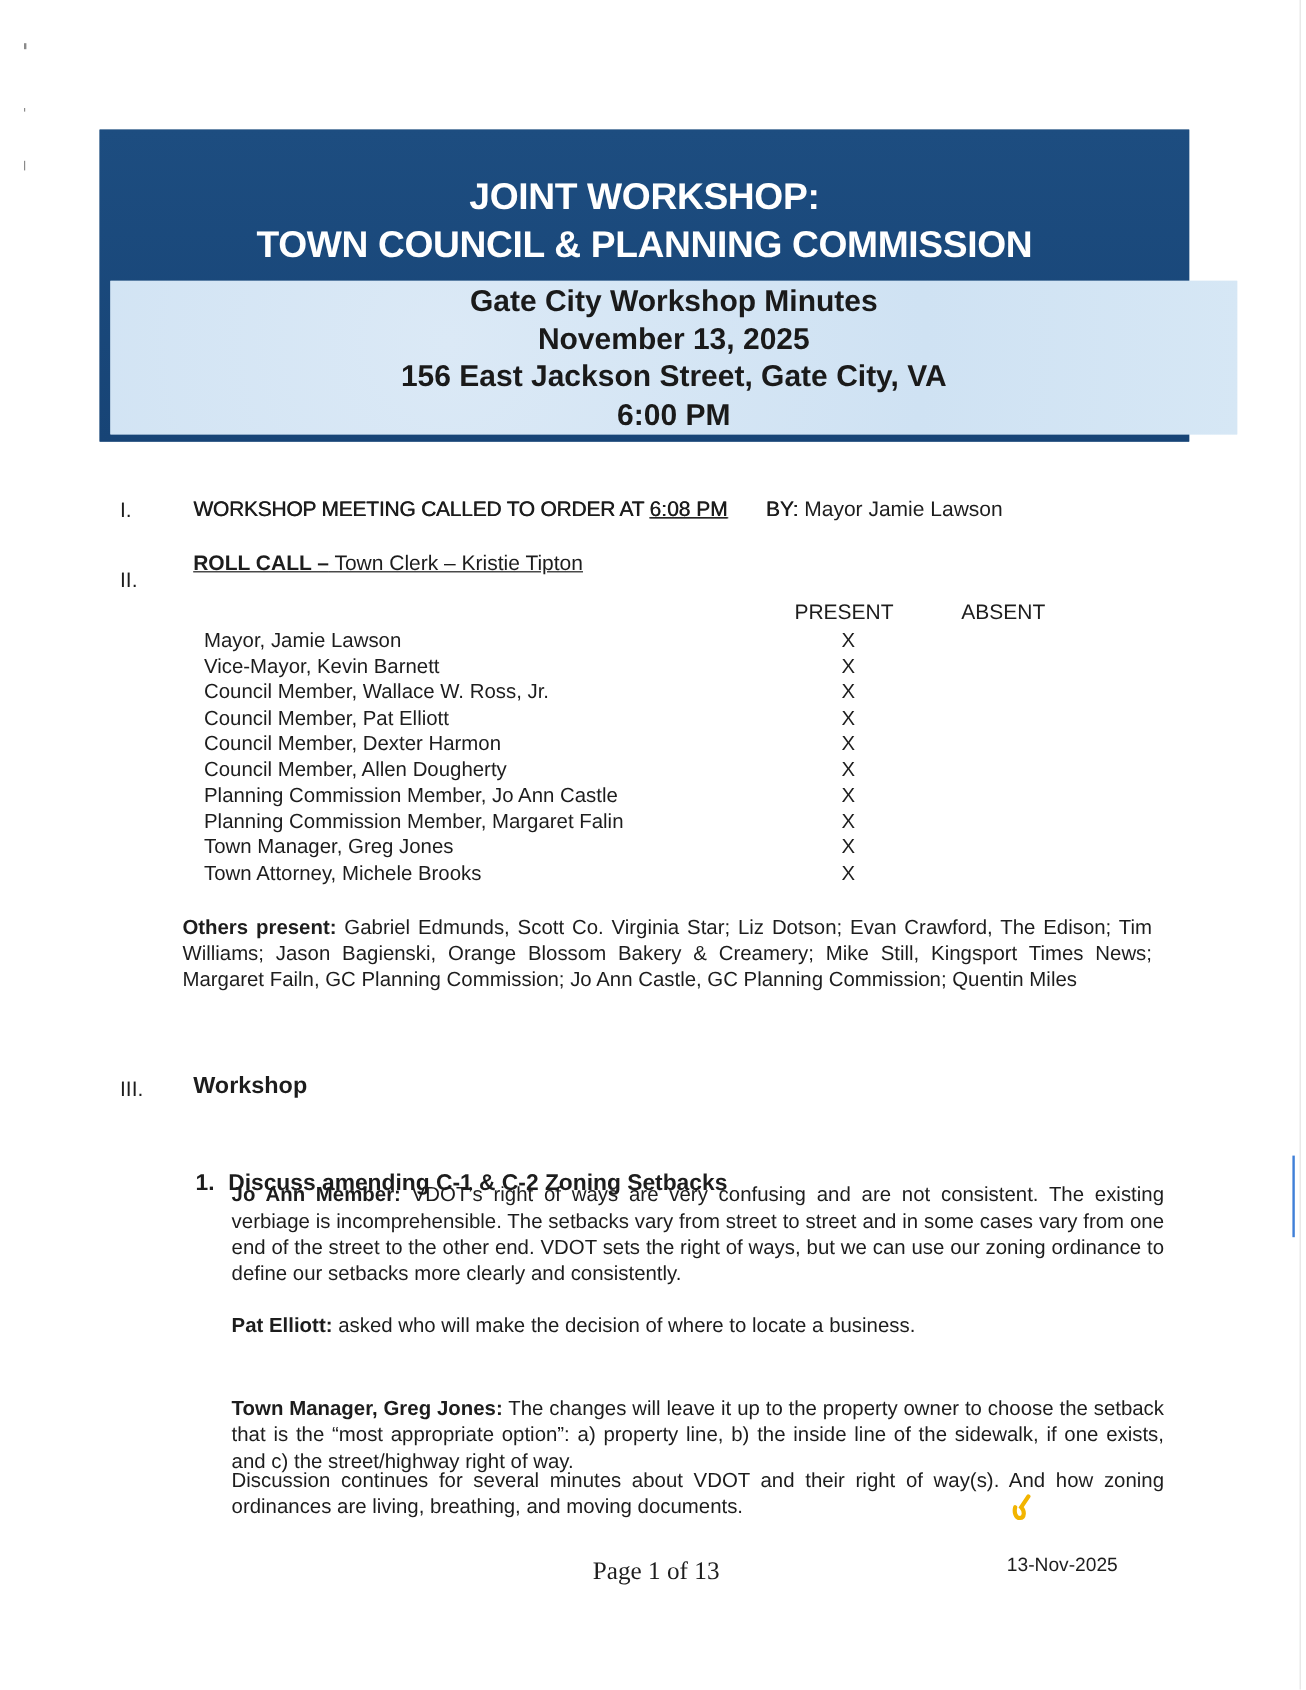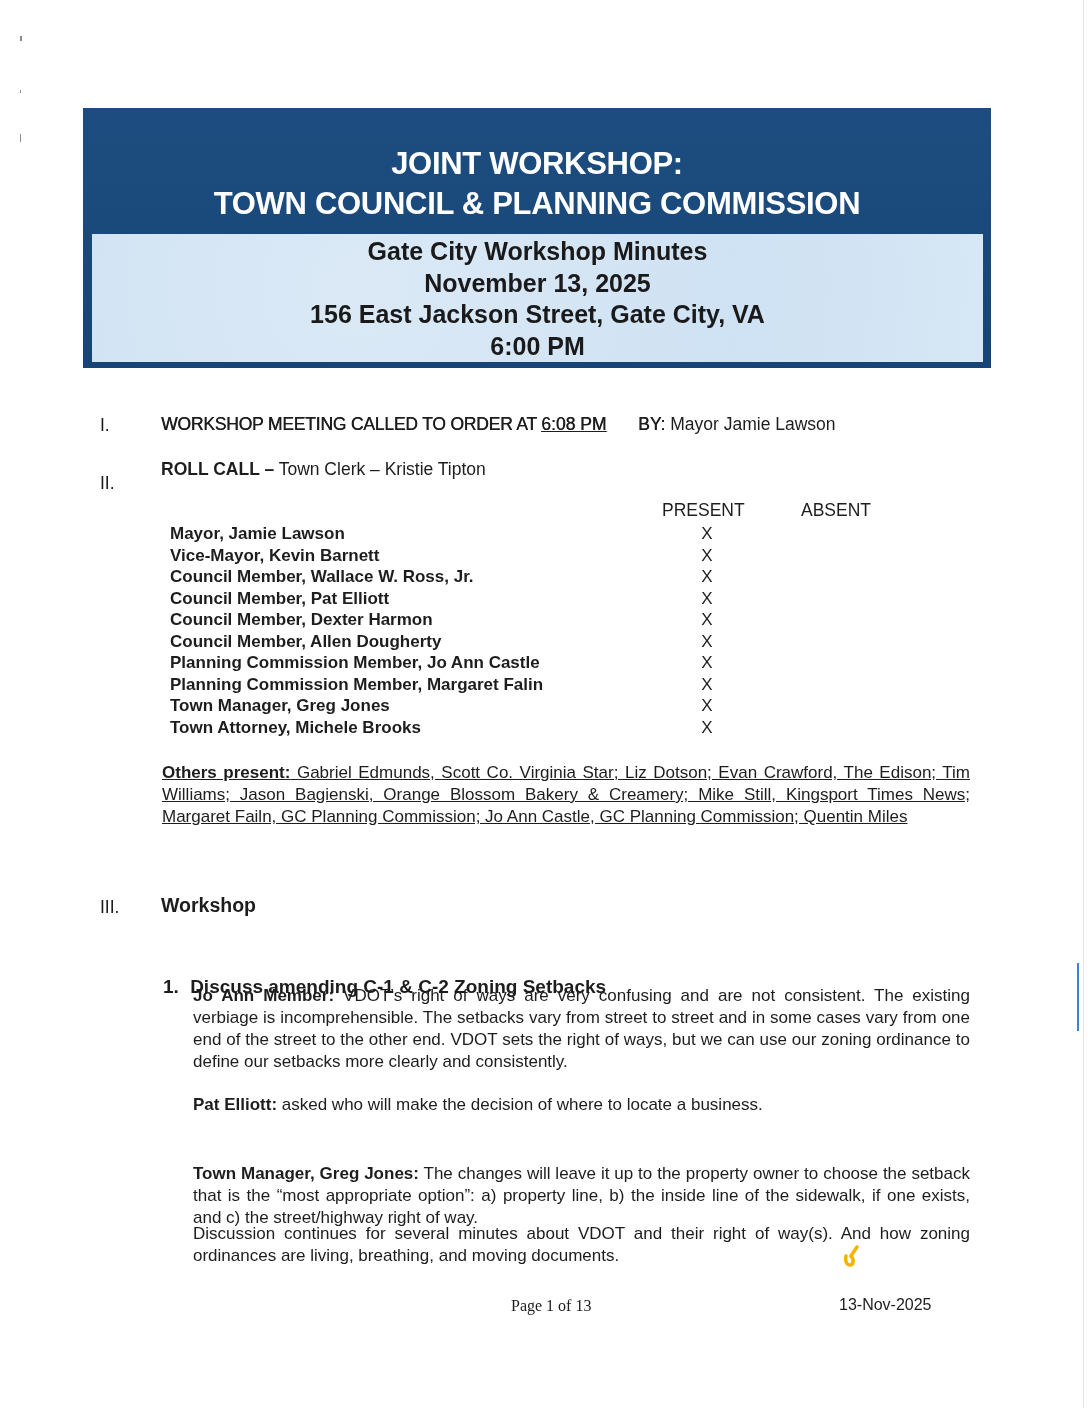--- a/index.html
+++ b/index.html
@@ -22,40 +22,41 @@
   .header-title {
     position: absolute; left: 0; right: 0; top: 36px; text-align: center;
     color: #ffffff; font-weight: bold; font-size: 31px; line-height: 40px;
     letter-spacing: -0.3px;
   }
   .header-title div { white-space: nowrap; }
   .sub-box {
     position: absolute; left: 9px; top: 126px; width: 891px; height: 128px;
     background: #d3e5f4;
     background-image: radial-gradient(circle at 30% 40%, #dbe9f6 0%, #cfe2f3 60%, #d6e7f5 100%);
+    padding-left: 48px;
   }
   .sub-lines {
     position: absolute; left: 0; right: 0; top: 2px; text-align: center;
     font-weight: bold; font-size: 25px; line-height: 31.5px; color: #1a1a1a;
   }
   .roman { position: absolute; left: 100px; font-size: 17.5px; }
   .section-head { position: absolute; left: 161px; font-size: 17.5px; white-space: nowrap; }
   .caps-bold { font-weight: bold; letter-spacing: -0.2px; }
   .underline { text-decoration: underline; }
 
   .roll-table { position: absolute; left: 170px; top: 500px; width: 720px; }
   .roll-header { position: absolute; top: 0; font-size: 17.5px; }
   .roll-row { position: absolute; left: 0; height: 21.5px; font-size: 17px; white-space: nowrap; }
-  .roll-name { position: absolute; left: 0; font-weight: bold; }
+  .roll-name { position: absolute; left: 0; }
   .roll-mark { position: absolute; left: 530px; width: 14px; text-align: center; }
 
   .para { position: absolute; font-size: 17px; line-height: 22px; text-align: justify; }
   .para b { font-weight: bold; }
 
-  .footer-page { position: absolute; left: 494px; top: 1297px; font-family: "Liberation Serif", serif; font-size: 16px; margin-left: 17px; }
+  .footer-page { position: absolute; left: 494px; top: 1297px; font-family: "Liberation Serif", serif; font-size: 21px; }
   .footer-date { position: absolute; left: 839px; top: 1296px; font-size: 16px; }
 </style>
 </head>
 <body>
 
 <div class="page">
 
   <div class="right-edge"></div>
   <div class="scan-mark" style="top:36px;height:5px;"></div>
   <div class="scan-mark" style="top:90px;height:3px;width:1px;"></div>
@@ -79,21 +80,21 @@
 
   <span class="roman" style="top:415px;">I.</span>
   <div class="section-head" style="top:414px;text-align:center;">
     <span class="caps-bold" style="font-weight:normal;text-shadow:0.4px 0 0 #1d1d1d;">WORKSHOP MEETING CALLED TO ORDER AT </span><span class="underline" style="text-shadow:0.4px 0 0 #1d1d1d;">6:08 PM</span>
     <span style="display:inline-block;width:22px;"></span>
     <span style="text-shadow:0.4px 0 0 #1d1d1d;">BY:</span>
     <span>Mayor Jamie Lawson</span>
   </div>
 
   <span class="roman" style="top:460px;margin-top:13px;">II.</span>
-  <div class="section-head" style="top:459px;">
+  <div class="section-head" style="top:459px;text-decoration:underline;">
     <span style="font-weight:bold;">ROLL CALL –</span><span> Town Clerk – Kristie Tipton</span>
   </div>
 
   <div class="roll-table">
     <span class="roll-header" style="left:492px;">PRESENT</span>
     <span class="roll-header" style="left:631px;">ABSENT</span>
 
     <div class="roll-row" style="top:24px;">
       <span class="roll-name">Mayor, Jamie Lawson</span>
       <span class="roll-mark">X</span>
@@ -129,21 +130,21 @@
     <div class="roll-row" style="top:196px;">
       <span class="roll-name">Town Manager, Greg Jones</span>
       <span class="roll-mark">X</span>
     </div>
     <div class="roll-row" style="top:217.5px;">
       <span class="roll-name">Town Attorney, Michele Brooks</span>
       <span class="roll-mark">X</span>
     </div>
   </div>
 
-  <div class="para" style="left:162px;top:762px;width:808px;text-decoration:underline;">
+  <div class="para" style="left:152px;top:762px;width:808px;">
     <b>Others present:</b><span> Gabriel Edmunds, Scott Co. Virginia Star; Liz Dotson; Evan Crawford, The Edison; Tim Williams; Jason Bagienski, Orange Blossom Bakery &amp; Creamery; Mike Still, Kingsport Times News; Margaret Failn, GC Planning Commission; Jo Ann Castle, GC Planning Commission; Quentin Miles</span>
   </div>
 
   <span class="roman" style="top:897px;">III.</span>
   <div class="section-head" style="top:894px;font-size:19.5px;font-weight:bold;">Workshop</div>
 
   <div class="section-head" style="left:163px;top:940px;font-size:19px;font-weight:bold;margin-top:36px;">
     <span>1.</span>
     <span style="margin-left:6px;">Discuss amending C-1 &amp; C-2 Zoning Setbacks</span>
   </div>

